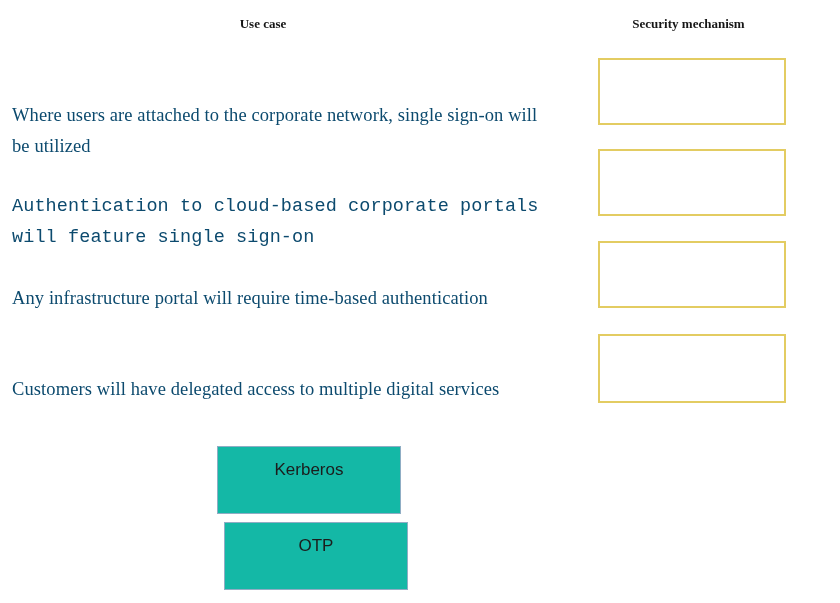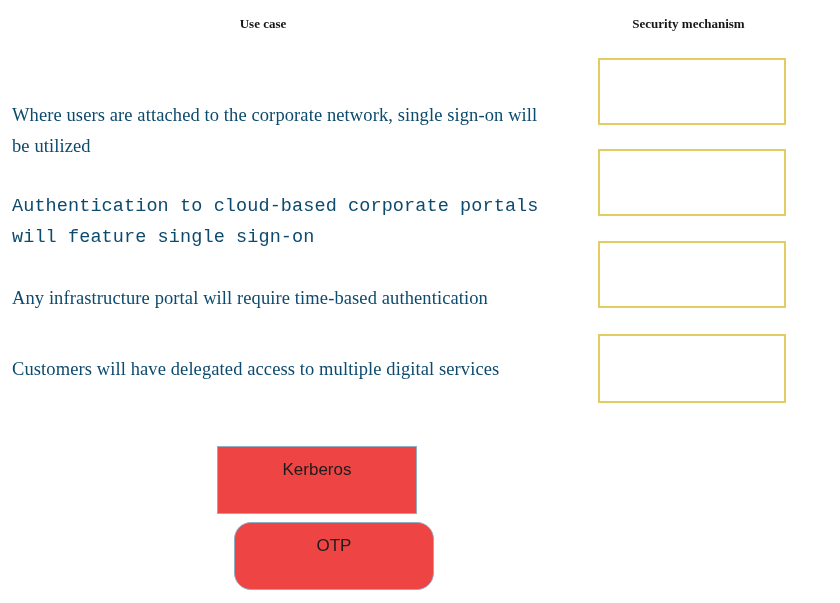--- a/index.html
+++ b/index.html
@@ -55,55 +55,55 @@
     font-family: "Liberation Serif", "DejaVu Serif", serif;
     font-size: 18.5px;
     line-height: 31px;
     color: #0c4a6e;
     letter-spacing: 0.1px;
     margin-top: 40px;
   }
   #usecase-0 { top: 60px; }
   #usecase-1 { top: 151px; font-family: Liberation Mono, monospace; }
   #usecase-2 { top: 243px; }
-  #usecase-3 { top: 314px; }
+  #usecase-3 { top: 334px; }
 
   
   .drop-zone {
     position: absolute;
     left: 598px;
     width: 188px;
     height: 67px;
     box-sizing: border-box;
     border: 2px solid #e3cc62;
     background: #ffffff;
   }
   #drop-0 { top: 58px; }
   #drop-1 { top: 149px; }
   #drop-2 { top: 241px; }
   #drop-3 { top: 334px; height: 69px; }
 
   
   .option-tile {
     position: absolute;
-    width: 200px;
+    width: 184px;
     height: 68px;
     box-sizing: border-box;
     border: 1px solid #8fadc4;
-    background: #ef4444;
+    background: #14b8a6;
     font-family: "Liberation Sans", "DejaVu Sans", sans-serif;
     font-size: 17px;
     color: #1c1c1c;
     text-align: center;
     padding-top: 13px;
     cursor: move;
   }
   #option-0 { left: 217px; top: 446px; }
   #option-1 { left: 422px; top: 446px; }
-  #option-2 { left: 234px; top: 522px; border-radius: 17px; }
+  #option-2 { left: 224px; top: 522px; }
   #option-3 { left: 422px; top: 522px; }
 </style>
 </head>
 <body>
 
 <div class="stage">
 
   <div class="col-header" id="hdr-usecase">Use case</div>
 
   <div class="col-header" id="hdr-mechanism">Security mechanism</div>

